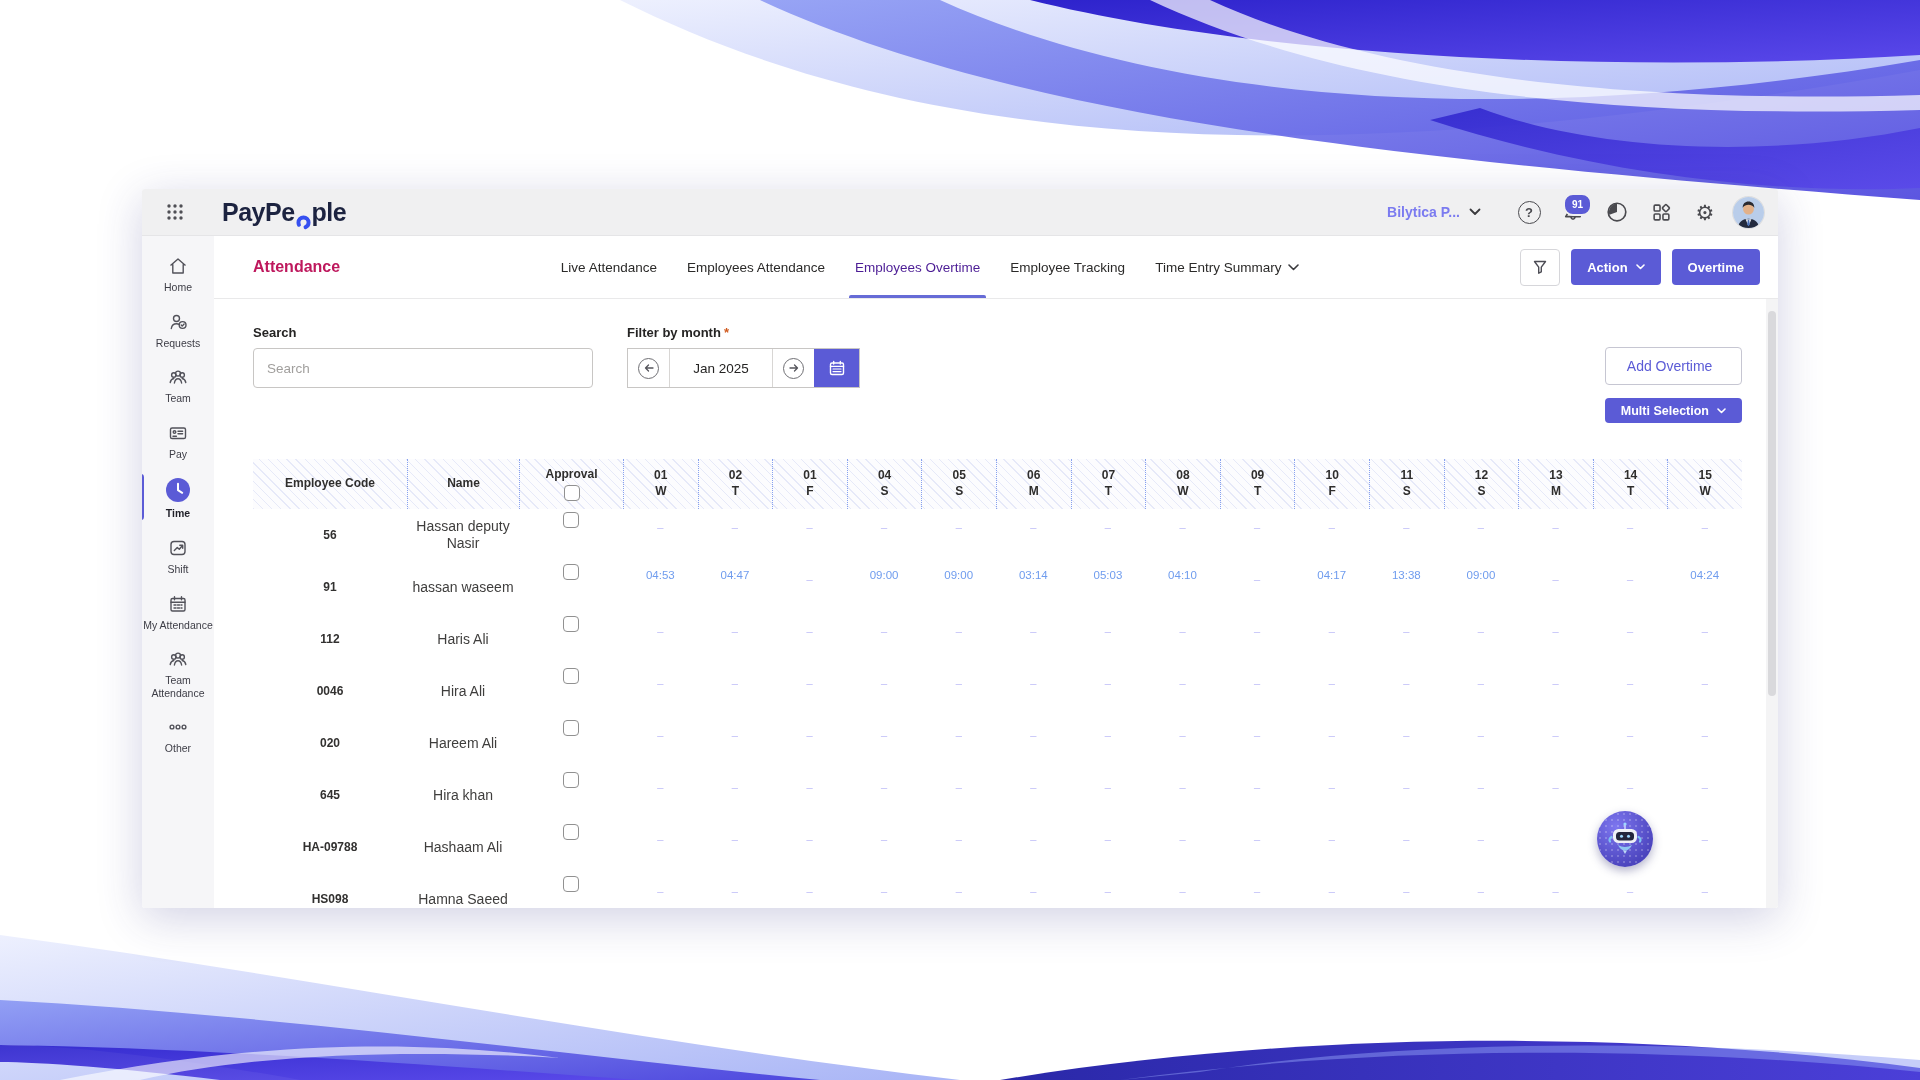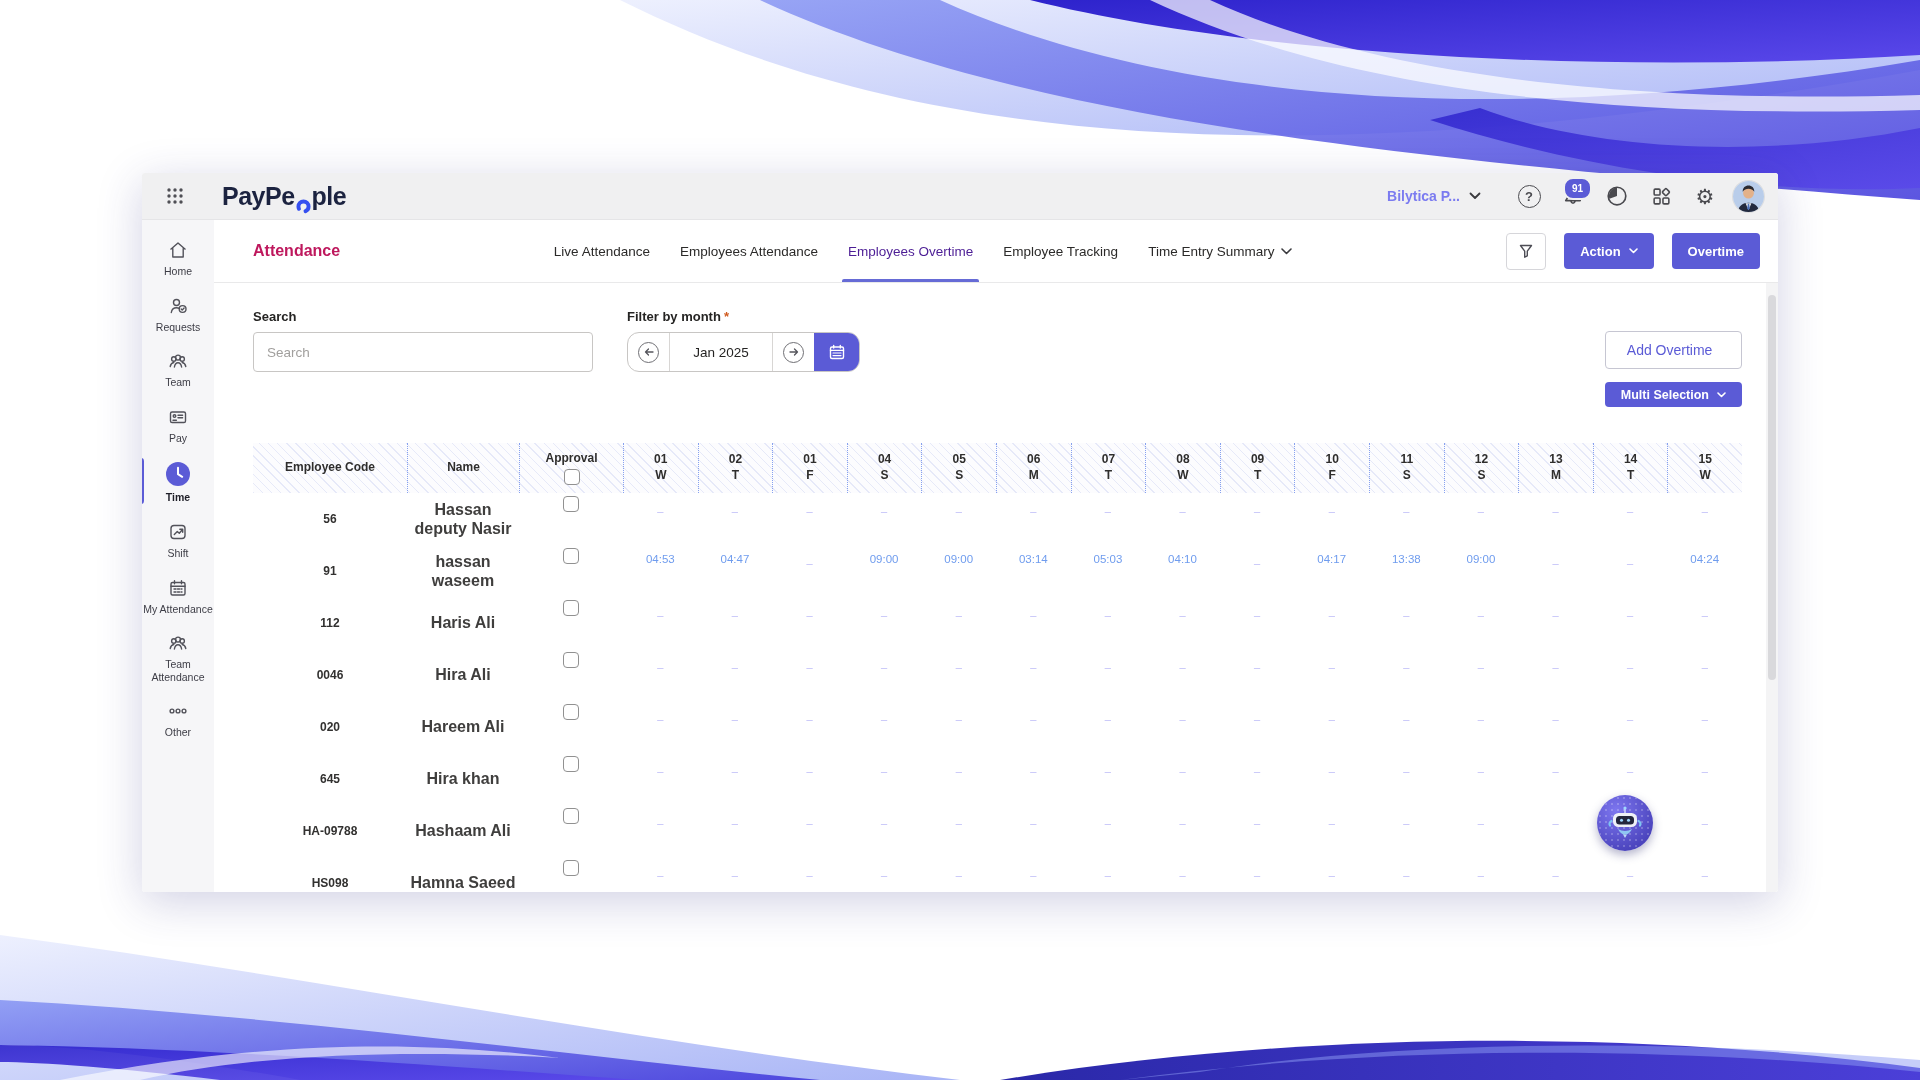--- a/index.html
+++ b/index.html
@@ -3,21 +3,21 @@
 <meta charset="utf-8">
 <style>
   html,body{margin:0;padding:0;width:1920px;height:1080px;overflow:hidden;background:#fff;
     font-family:"Liberation Sans",sans-serif;-webkit-font-smoothing:antialiased;}
   body{position:relative;}
 
   
   .bg{position:absolute;inset:0;z-index:0;}
 
   
-  .window{position:absolute;left:142px;top:173px;width:1636px;height:719px;background:#fff;
+  .window{position:absolute;left:142px;top:189px;width:1636px;height:719px;background:#fff;
     border-radius:3px;box-shadow:0 10px 45px rgba(45,45,130,.22);overflow:hidden;z-index:2;
     display:flex;flex-direction:column;}
 
   
   .topbar{flex:0 0 46px;background:#f0f0f1;border-bottom:1px solid #e5e5e7;display:flex;align-items:center;}
   .waffle{margin-left:22px;width:22px;height:22px;display:flex;align-items:center;justify-content:center;cursor:pointer;}
   .logo{margin-left:36px;font-size:25px;font-weight:bold;color:#1c2340;letter-spacing:-.5px;display:flex;align-items:center;}
   .logo .donut{width:15px;height:15px;margin:4px 1px 0 1px;display:inline-block;}
   .tb-right{margin-left:auto;display:flex;align-items:center;gap:0;margin-right:14px;}
   .account{display:flex;align-items:center;gap:9px;margin-right:26px;cursor:pointer;margin-left:48px;}
@@ -40,35 +40,35 @@
 
   main{flex:1;display:flex;flex-direction:column;min-width:0;position:relative;background:#fff;}
 
   
   .navbar{flex:0 0 62px;display:flex;align-items:stretch;border-bottom:1px solid #e9e9ea;background:#fff;padding-left:39px;}
   .page-title{font-size:16px;font-weight:bold;color:#be185d;align-self:center;}
   .tabs{display:flex;gap:30px;margin-left:auto;align-items:stretch;}
   .tab{font-size:13.5px;color:#2b2a29;display:flex;align-items:center;gap:7px;cursor:pointer;position:relative;white-space:nowrap;}
   .tab.active{color:#4c1d95;}
   .tab.active::after{content:"";position:absolute;left:-6px;right:-6px;bottom:0;height:3px;background:#666bd6;border-radius:2px 2px 0 0;}
-  .nav-actions{margin-left:auto;display:flex;align-items:center;gap:18px;margin-right:18px;}
+  .nav-actions{margin-left:auto;display:flex;align-items:center;gap:11px;margin-right:18px;}
   .filter-btn{width:38px;height:35px;border:1px solid #d6d6da;border-radius:4px;background:#fff;display:flex;align-items:center;justify-content:center;cursor:pointer;}
   .btn{height:36px;border-radius:4px;background:#5b5bd6;color:#fff;font-size:13px;font-weight:bold;display:flex;align-items:center;
     justify-content:center;gap:8px;padding:0 16px;cursor:pointer;border:none;}
 
   
   .content{flex:1;padding:26px 36px 0 39px;position:relative;}
   .filter-row{display:flex;align-items:flex-start;}
   .field-label{font-size:13px;font-weight:bold;color:#252423;margin-bottom:8px;}
   .req{color:#d05a1e;margin-left:3px;}
   .search-input{width:340px;height:40px;border:1px solid #c8c6c4;border-radius:4px;font-size:13.5px;padding:0 13px;color:#333;outline:none;
     font-family:"Liberation Sans",sans-serif;box-sizing:border-box;}
   .search-input::placeholder{color:#a19f9d;}
   .month-group{margin-left:34px;}
-  .month-ctl{display:flex;height:40px;border:1px solid #c8c6c4;border-radius:12px;background:#fff;box-sizing:border-box;overflow:hidden;}
+  .month-ctl{display:flex;height:40px;border:1px solid #c8c6c4;border-radius:0;background:#fff;box-sizing:border-box;overflow:hidden;}
   .mseg{display:flex;align-items:center;justify-content:center;cursor:pointer;}
   .mseg.arrow{width:41px;border-right:1px solid #d8d6d4;}
   .mseg.arrow.right{border-left:1px solid #d8d6d4;border-right:none;}
   .circ-arrow{width:19px;height:19px;border:1.3px solid #6f6f74;border-radius:50%;display:flex;align-items:center;justify-content:center;}
   .mseg.value{width:102px;font-size:13.5px;color:#252423;}
   .mseg.cal{width:45px;background:#5b5bd6;}
   .right-actions{margin-left:auto;display:flex;gap:13px;padding-top:22px;flex-direction:column;}
   .add-ot{height:38px;padding:0 21px;background:#fff;border:1px solid #c6c6d2;border-radius:4px;color:#5b5bd6;font-size:14px;
     display:flex;align-items:center;cursor:pointer;}
   .multi{height:25px;font-size:12.5px;}
@@ -80,21 +80,21 @@
       repeating-linear-gradient(45deg, rgba(123,140,222,.17) 0px, rgba(123,140,222,.17) 1px, transparent 1px, transparent 6.5px),
       #fcfcfe;}
   .th{display:flex;flex-direction:column;align-items:center;justify-content:center;text-align:center;
     font-size:12px;font-weight:bold;color:#2f2e2d;line-height:1.3;height:100%;box-sizing:border-box;}
   .th.sep{border-left:1px dotted #87a1ef;}
   .th .cbox{margin-top:3px;}
   .cbox{width:16px;height:16px;border:1.6px solid #919191;border-radius:4px;background:#fff;box-sizing:border-box;cursor:pointer;}
   .row{height:52px;}
   .cell{display:flex;justify-content:center;box-sizing:border-box;}
   .cell.code{align-items:center;font-size:12px;font-weight:bold;color:#323130;}
-  .cell.name{align-items:center;font-size:16px;color:#3f3e3d;text-align:center;line-height:1.2;font-weight:bold;}
+  .cell.name{align-items:center;font-size:14px;color:#3f3e3d;text-align:center;line-height:1.2;}
   .cell.approval{align-items:flex-start;padding-top:3px;}
   .cell.val{align-items:flex-start;padding-top:8px;font-size:11.5px;color:#6f9cee;}
   .cell.val.dash{color:#8d8bf2;font-weight:bold;font-size:11px;}
 
   
   .vscroll{position:absolute;right:0;top:63px;bottom:0;width:12px;background:#f4f4f5;}
   .vthumb{position:absolute;top:12px;right:2px;width:8px;height:385px;border-radius:4px;background:#d9d9dc;cursor:pointer;}
   .bot{position:absolute;right:125px;bottom:41px;width:56px;height:56px;border-radius:50%;cursor:pointer;
     background:radial-gradient(circle at 34% 28%,#7d76ef,#4b44bd 75%);
     box-shadow:0 4px 10px rgba(40,40,110,.35);display:flex;align-items:center;justify-content:center;overflow:hidden;}

